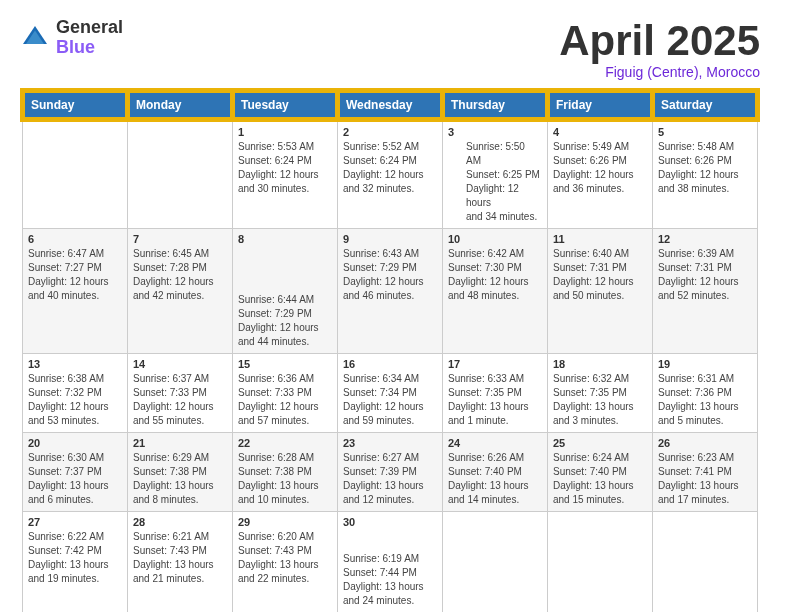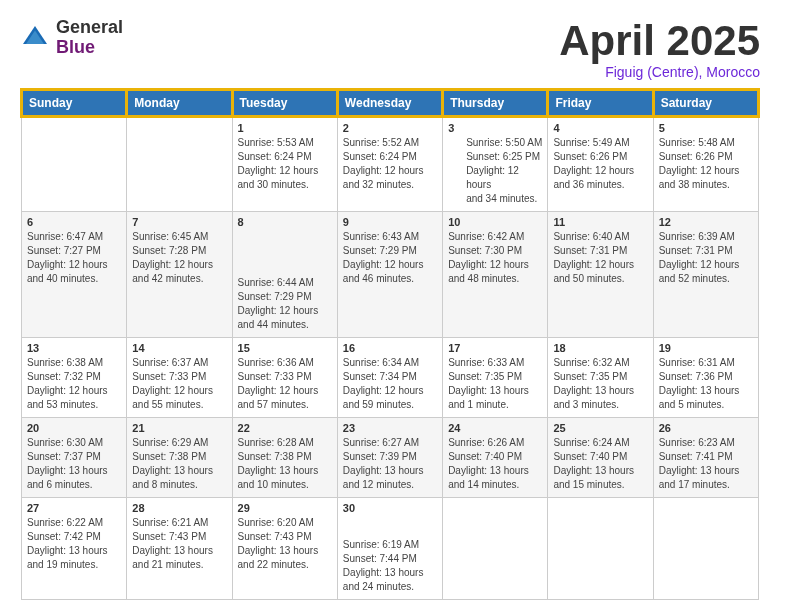--- a/index.html
+++ b/index.html
@@ -27,21 +27,21 @@
       display: flex;
       align-items: center;
       gap: 6px;
     }
     .logo-text {
       font-size: 18px;
       font-weight: bold;
       line-height: 1.1;
     }
     .logo-general { color: #333; }
-    .logo-blue { color: #701a75; }
+    .logo-blue { color: #8b5cf6; }
     .logo-icon {
       width: 30px;
       height: 30px;
     }
     .title-block {
       text-align: right;
     }
     .title-month {
       font-size: 42px;
       font-weight: bold;
@@ -57,21 +57,21 @@
       border-collapse: collapse;
       flex: 1;
     }
     .calendar-table th {
       background-color: #2e74b5;
       color: #fff;
       font-size: 12px;
       font-weight: bold;
       padding: 5px 6px;
       text-align: left;
-      border: 3px solid #eab308;
+      border: 5px solid #eab308;
     }
     .calendar-table td {
       border: 1px solid #ccc;
       vertical-align: top;
       padding: 4px 5px;
       font-size: 9.5px;
       color: #333;
       width: calc(100% / 7);
       height: 78px;
       background: #fff;

